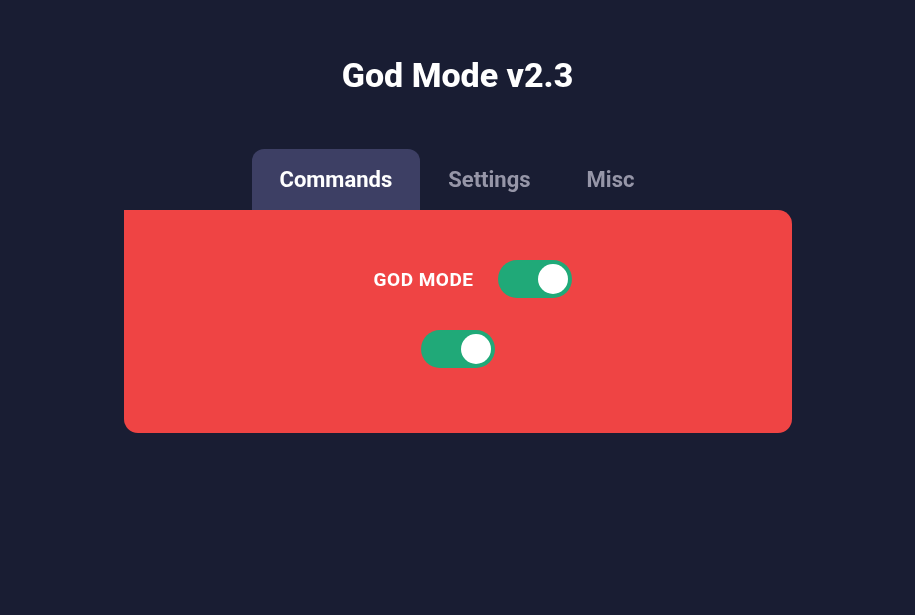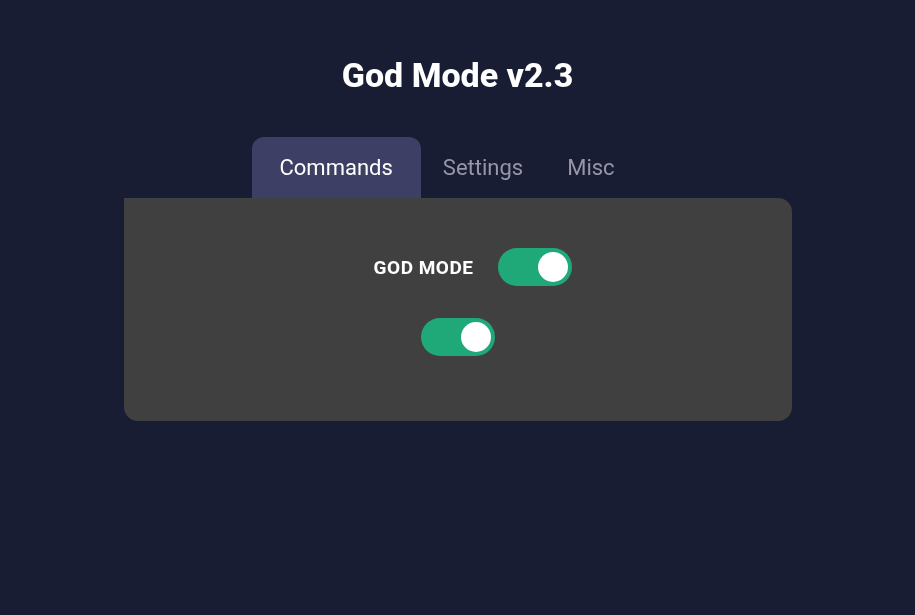--- a/index.html
+++ b/index.html
@@ -17,45 +17,45 @@
       flex-direction: column;
       align-items: center;
       padding-top: 55px;
       overflow: hidden;
     }
     
     .title {
       color: #ffffff;
       font-size: 34px;
       font-weight: 800;
-      margin-bottom: 42px;
+      margin-bottom: 54px;
     }
     
     .tab {
       padding: 18px 28px;
       font-size: 22px;
-      font-weight: 400;
+      font-weight: 700;
       color: #9696a8;
       cursor: pointer;
       border-radius: 12px 12px 0 0;
     }
     
     .tab.active {
       background-color: #3d3f64;
       color: #ffffff;
     }
     
     .tab:not(.active) {
-      padding: 18px 22px;
+      padding: 18px 28px;
       text-align: right;
     }
     
     .panel {
       width: 668px;
-      background-color: #404040;
+      background-color: #ef4444;
       border-radius: 0 14px 14px 14px;
       padding: 50px 40px 65px 40px;
       display: flex;
       flex-direction: column;
       align-items: center;
       gap: 32px;
     }
     
     .tabs-container {
       width: 668px;

